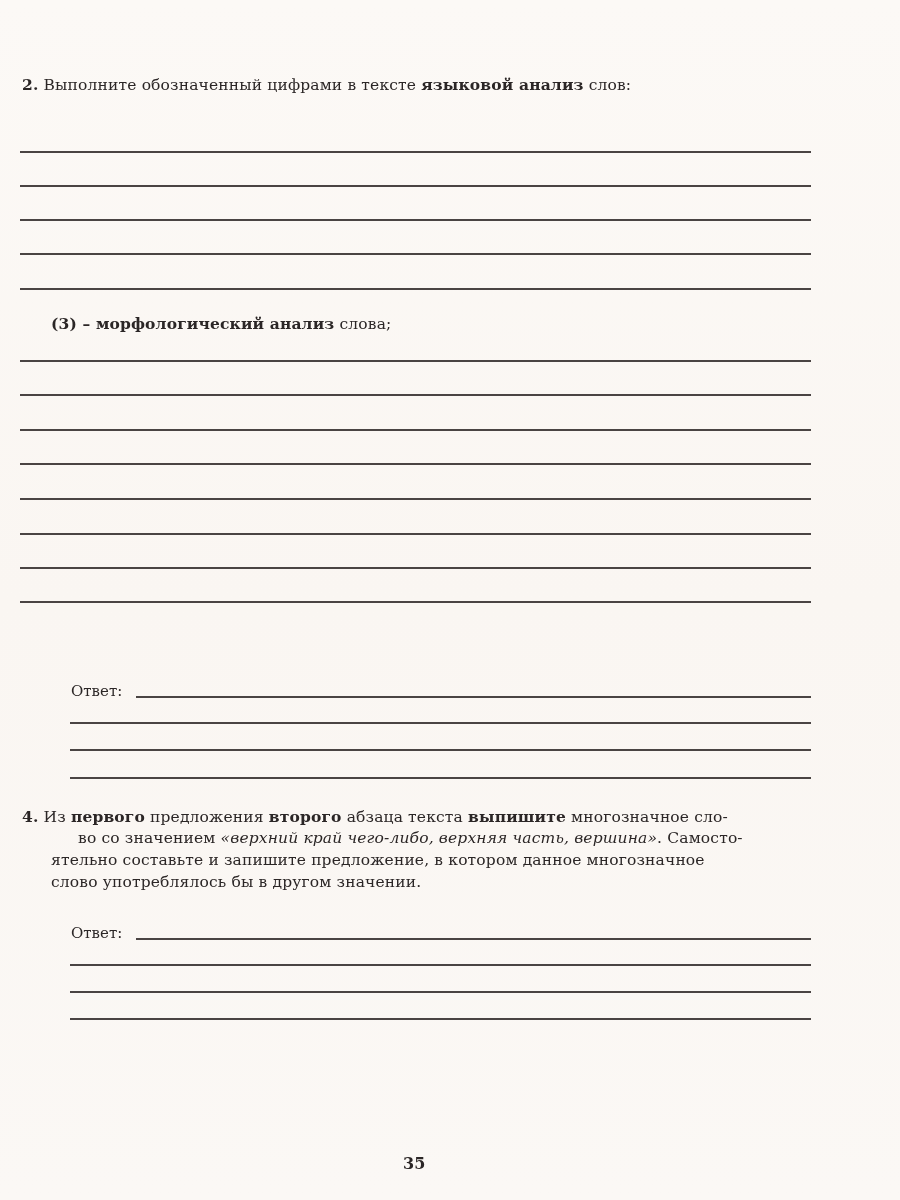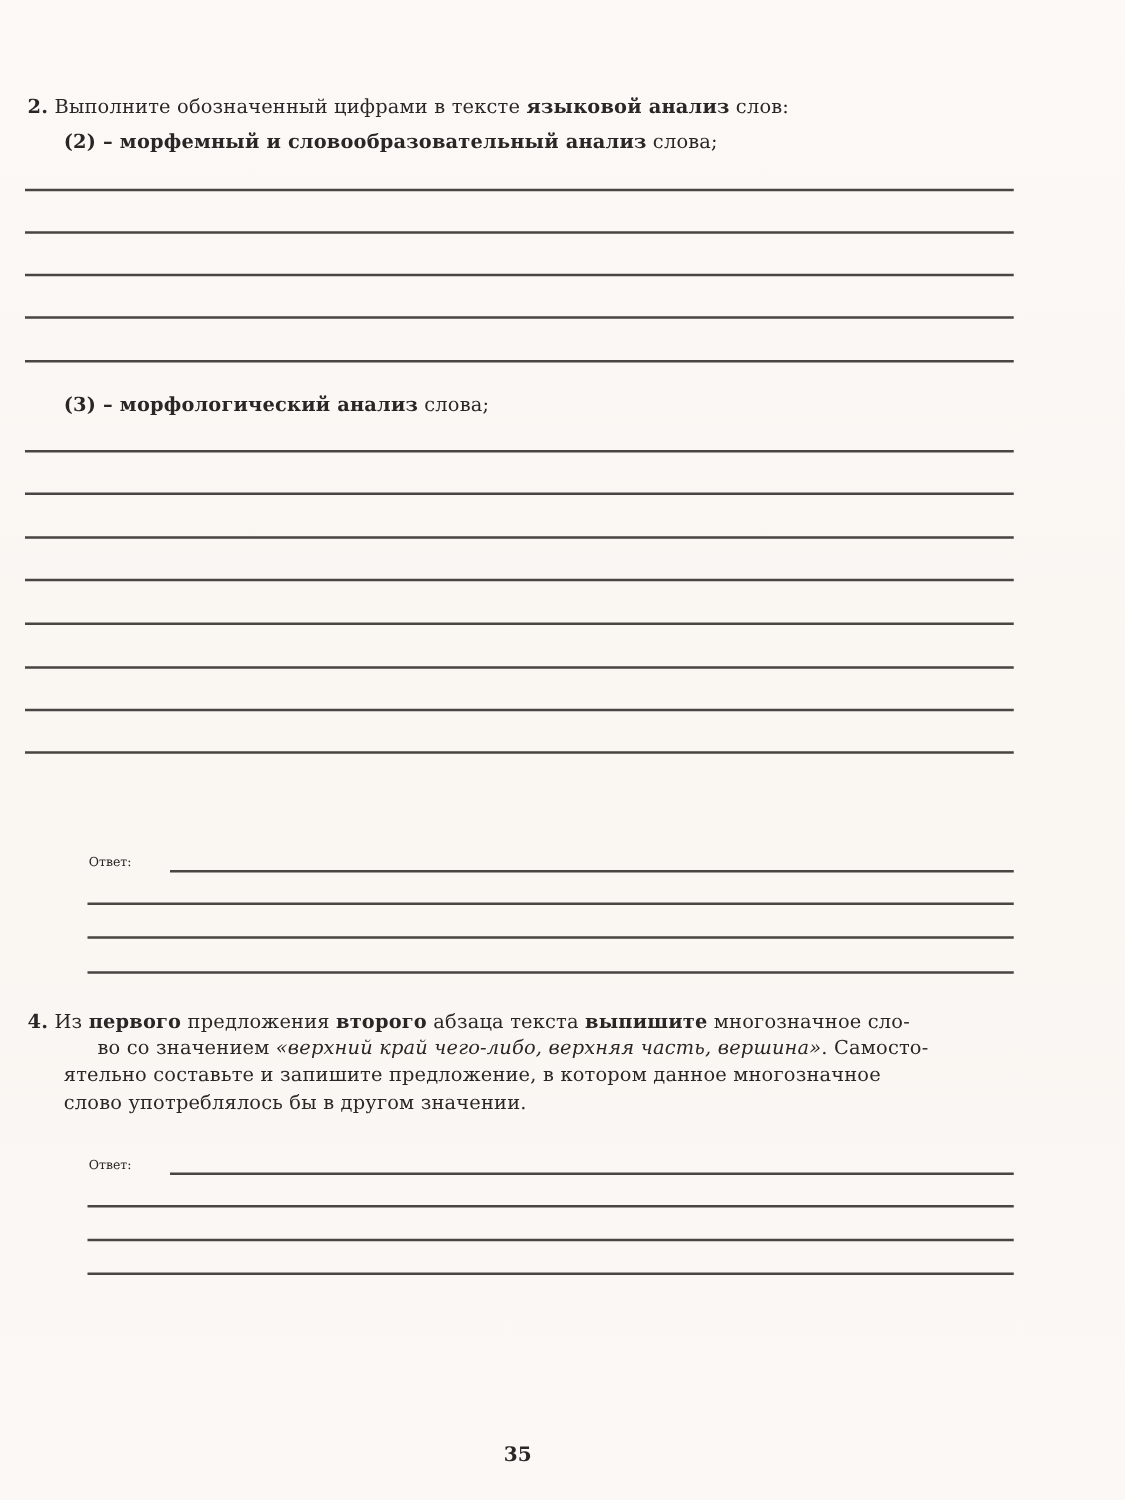--- a/index.html
+++ b/index.html
@@ -8,34 +8,31 @@
       background: #fbf8f4;
       font-family: "DejaVu Serif", "Liberation Serif", serif;
       color: #2b2626;
     }
     .page { position: absolute; left: 0; top: 0; width: 900px; height: 1200px;
       background: linear-gradient(180deg, #fcf9f6 0%, #faf6f2 50%, #fbf8f5 100%); }
     .text { position: absolute; font-size: 15.5px; line-height: 21px; white-space: nowrap; letter-spacing: 0.15px; }
     .b { font-weight: bold; }
     .i { font-style: italic; }
     .rule { position: absolute; height: 1.6px; background: #4a4443; }
-    .label { position: absolute; font-size: 10px; line-height: 20px; }
+    .label { position: absolute; font-size: 15px; line-height: 20px; }
     .pagenum { position: absolute; font-size: 16px; font-weight: bold; }
   </style>
 </head>
 <body>
 
 <div class="page">
 
   <div class="text" style="left:22px; top:74px;">
     <span class="b">2.</span>
     <span>Выполните обозначенный цифрами в тексте </span><span class="b">языковой анализ</span><span> слов:</span>
-  </div>
-  <div class="text" style="left:51px; top:102px;">
-    <span class="b">(2) – морфемный и словообразовательный анализ</span><span> слова;</span>
   </div>
 
   <div>
     <div class="rule" style="left:20px; width:791px; top:151px;"></div>
     <div class="rule" style="left:20px; width:791px; top:185px;"></div>
     <div class="rule" style="left:20px; width:791px; top:219px;"></div>
     <div class="rule" style="left:20px; width:791px; top:253px;"></div>
     <div class="rule" style="left:20px; width:791px; top:288px;"></div>
   </div>
 

